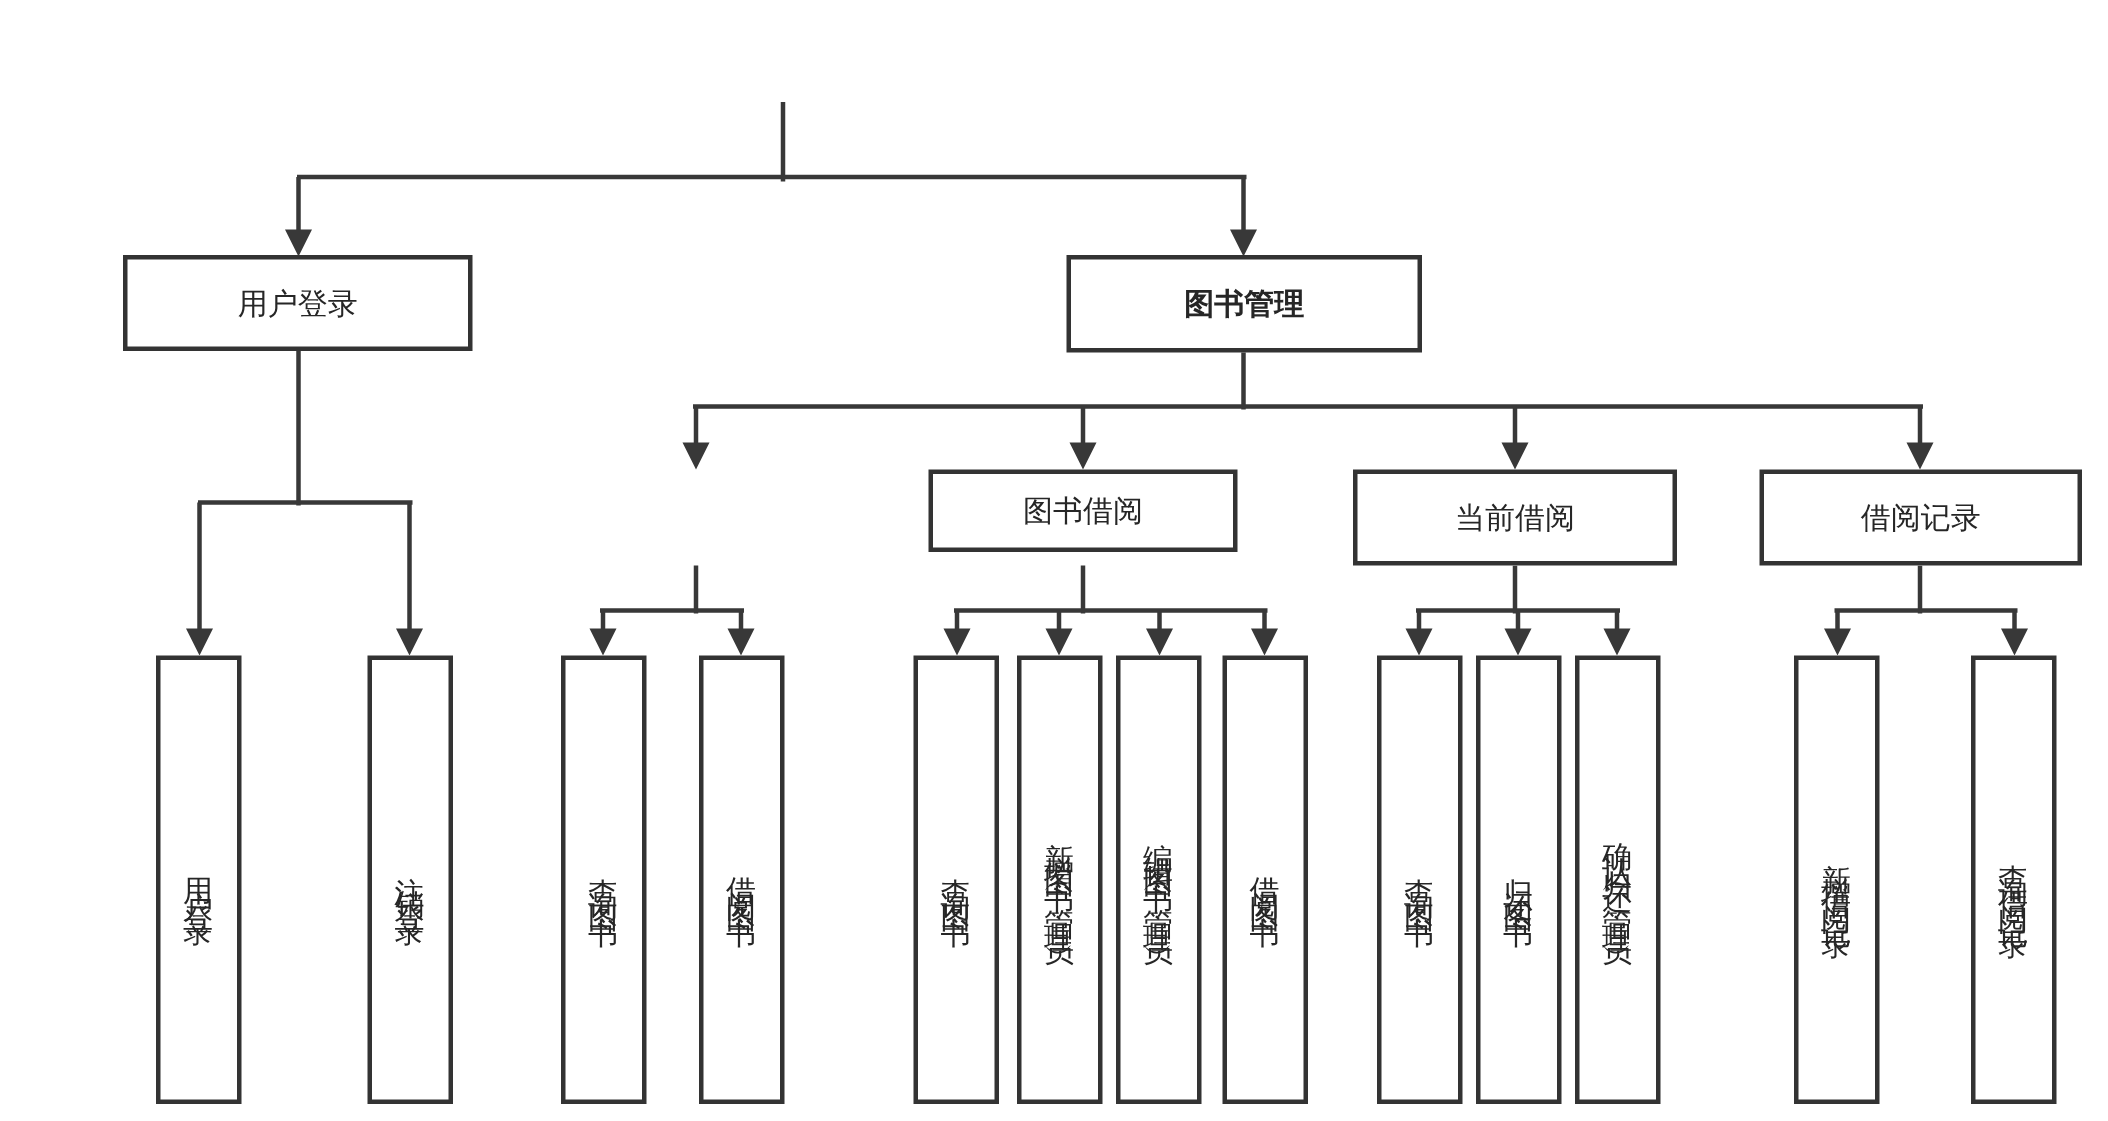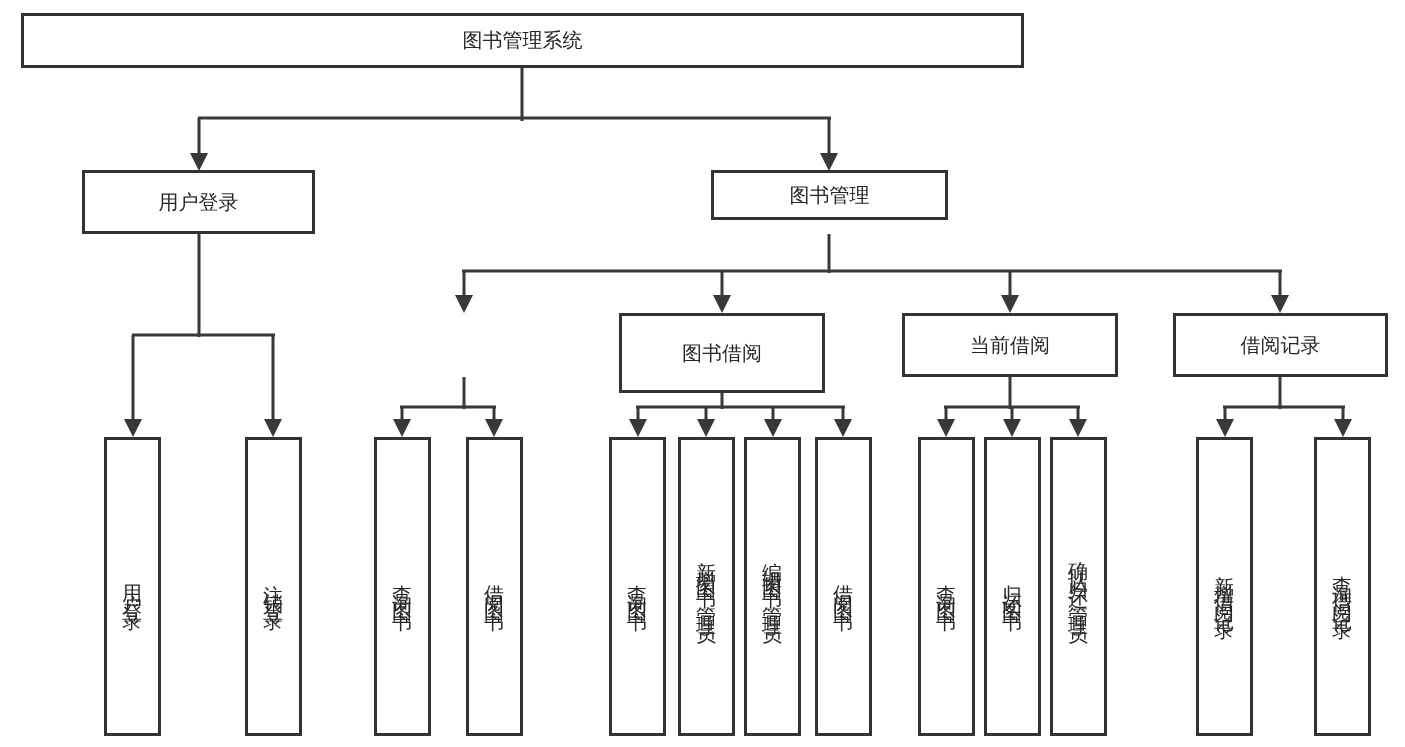--- a/index.html
+++ b/index.html
@@ -27,51 +27,50 @@
   .watermark{
     position:absolute;right:4px;bottom:6px;font-size:19px;color:#9f9f9f;
     z-index:5;white-space:nowrap;
   }
 </style>
 </head>
 <body>
 
 <div class="canvas">
 
-  <div class="nbox" style="left:21px;top:13px;width:1003px;height:55px;">图书管理系统</div>
 
   <div class="vline" style="left:522px;top:68px;height:53px;"></div>
   <div class="hline" style="left:198px;top:118px;width:633px;"></div>
   <div class="vline" style="left:199px;top:118px;height:38px;"></div>
   <div class="arrow" style="left:199px;top:153px;"></div>
   <div class="vline" style="left:829px;top:118px;height:38px;"></div>
   <div class="arrow" style="left:829px;top:153px;"></div>
 
   <div class="nbox" style="left:82px;top:170px;width:233px;height:64px;">用户登录</div>
-  <div class="nbox" style="left:711px;top:170px;width:237px;height:50px;">图书管理</div>
+  <div class="nbox" style="left:711px;top:170px;width:237px;height:65px;font-weight:bold;">图书管理</div>
 
   <div class="vline" style="left:199px;top:234px;height:103px;"></div>
   <div class="hline" style="left:132px;top:335px;width:143px;"></div>
   <div class="vline" style="left:133px;top:335px;height:86px;"></div>
   <div class="arrow" style="left:133px;top:419px;"></div>
   <div class="vline" style="left:273px;top:335px;height:86px;"></div>
   <div class="arrow" style="left:273px;top:419px;"></div>
 
   <div class="vline" style="left:829px;top:234px;height:39px;"></div>
   <div class="hline" style="left:462px;top:271px;width:820px;"></div>
   <div class="vline" style="left:464px;top:271px;height:26px;"></div>
   <div class="arrow" style="left:464px;top:295px;"></div>
   <div class="vline" style="left:722px;top:271px;height:26px;"></div>
   <div class="arrow" style="left:722px;top:295px;"></div>
   <div class="vline" style="left:1010px;top:271px;height:26px;"></div>
   <div class="arrow" style="left:1010px;top:295px;"></div>
   <div class="vline" style="left:1280px;top:271px;height:26px;"></div>
   <div class="arrow" style="left:1280px;top:295px;"></div>
 
-  <div class="nbox" style="left:619px;top:313px;width:206px;height:80px;">图书借阅</div>
+  <div class="nbox" style="left:619px;top:313px;width:206px;height:55px;">图书借阅</div>
   <div class="nbox" style="left:1173px;top:313px;width:215px;height:64px;">借阅记录</div>
   <div class="nbox" style="left:902px;top:313px;width:216px;height:64px;">当前借阅</div>
 
   <div class="vline" style="left:464px;top:377px;height:32px;"></div>
   <div class="vline" style="left:722px;top:377px;height:32px;"></div>
   <div class="vline" style="left:1010px;top:377px;height:32px;"></div>
   <div class="vline" style="left:1280px;top:377px;height:32px;"></div>
 
   <div class="hline" style="left:400px;top:407px;width:96px;"></div>
   <div class="hline" style="left:636px;top:407px;width:209px;"></div>

